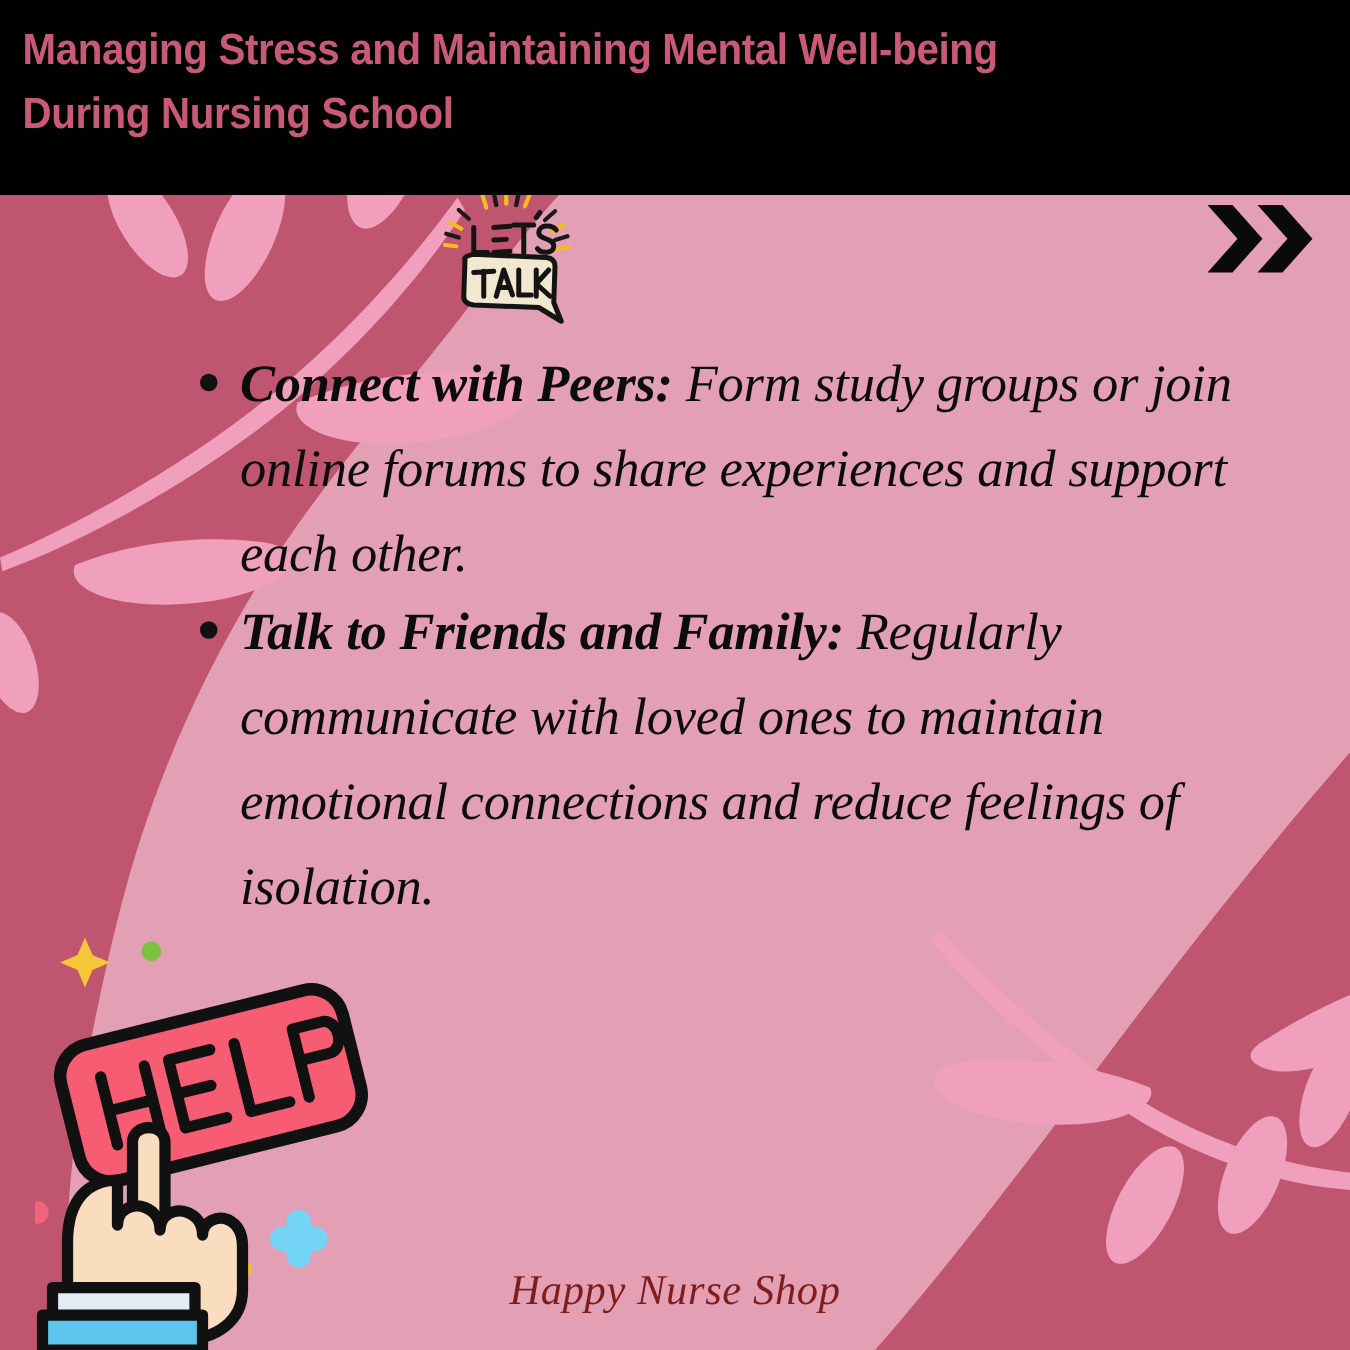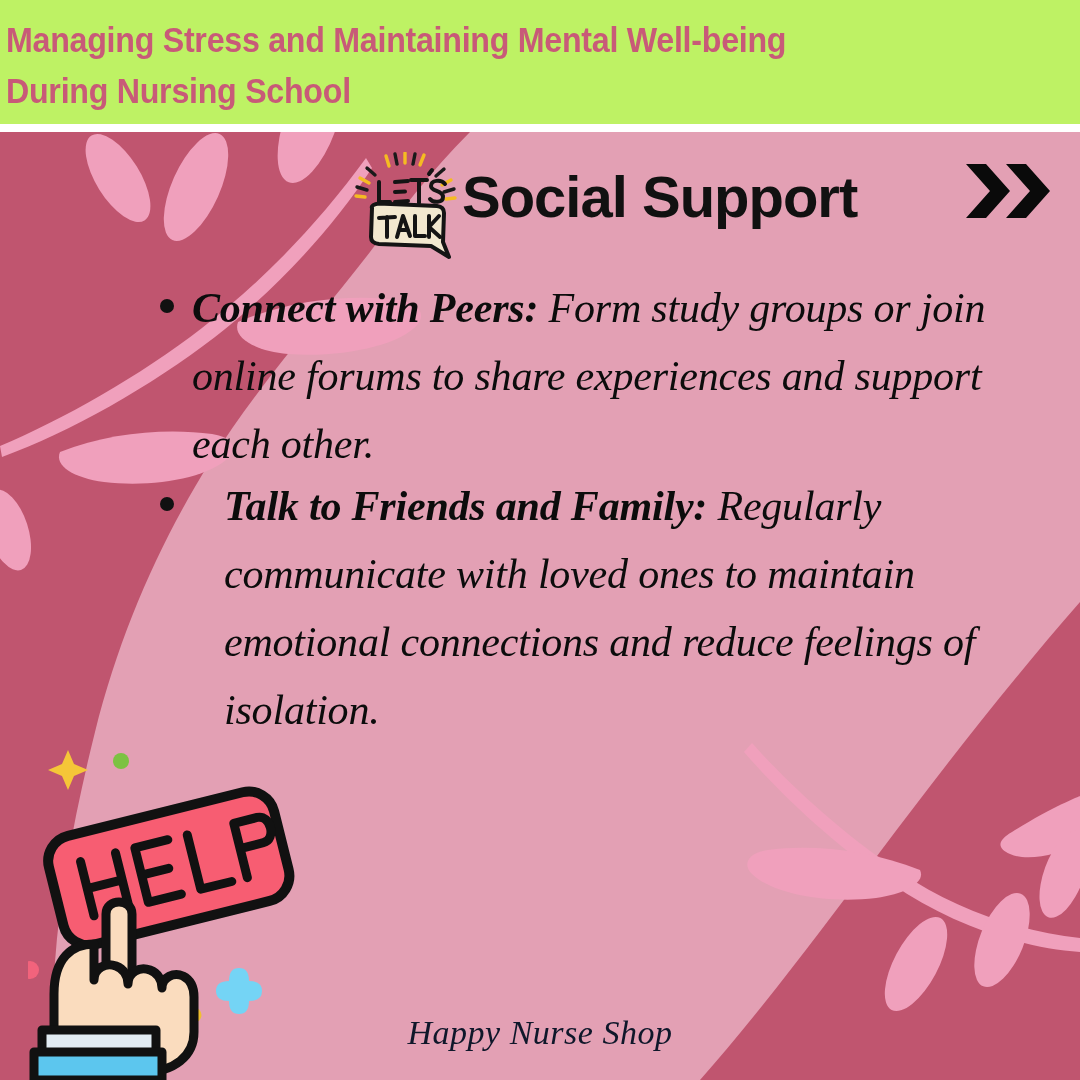--- a/index.html
+++ b/index.html
@@ -9,23 +9,23 @@
     font-family:"Liberation Sans", sans-serif;
     background:#ffffff; overflow:hidden;
   }
   .canvas {
     position:relative; width:1080px; height:1080px;
     background:#ffffff; overflow:hidden;
   }
 
   
   .header {
-    position:absolute; left:0; top:0; width:1080px; height:124px;
-    background:#bef264; z-index:30;
-    padding:14px 18px 0 6px;
+    position:absolute; left:0; top:0; width:1080px; height:156px;
+    background:#000000; z-index:30;
+    padding:14px 18px 0 18px;
   }
   .header-title {
     font-family:"Liberation Sans", sans-serif;
     font-weight:700;
     font-size:35px;
     line-height:51px;
     letter-spacing:-0.3px;
     color:#c85a78;
     transform:scaleX(0.92);
     transform-origin:left top;
@@ -72,36 +72,36 @@
     font-family:"Liberation Serif", serif;
     font-style:italic;
     font-size:42px;
     line-height:68px;
     color:#0c0c0c;
     letter-spacing:-0.2px;
   }
   .bullet .para b { font-weight:700; font-style:italic; }
 
   .b1 { left:160px; top:142px; width:905px; }
-  .b2 { left:160px; top:340px; width:870px;gap:32px; }
+  .b2 { left:160px; top:340px; width:870px; }
   .b3 { left:280px; top:580px; width:740px; }
 
   
   .help-ill {
     position:absolute; left:28px; top:600px; width:300px; height:348px; z-index:14;
   }
 
   
   .footer {
     position:absolute; left:0; bottom:28px; width:1080px; text-align:center; z-index:14;
   }
   .footer-text {
     font-family:"Liberation Serif", serif;
     font-style:italic; font-weight:400;
-    font-size:34px; color:#0f172a; letter-spacing:0.5px;
+    font-size:34px; color:#7f1d1d; letter-spacing:0.5px;
   }
 </style>
 </head>
 <body>
 
 <div class="canvas">
 
   <div class="header">
     <div class="header-title">Managing Stress and Maintaining Mental Well-being
 During Nursing School</div>
@@ -182,21 +182,20 @@
                  L98,90 L104,105 L86,94 L34,92 C29,91.5 26,89 26,85 Z" fill="#f2e8cf" stroke="#141414" stroke-width="4" stroke-linejoin="round"></path>
 
         <g stroke="#141414" stroke-width="4" stroke-linecap="round" stroke-linejoin="round" fill="none">
           <path d="M34,66 L50,65 M42,65 L42,85"></path>
           <path d="M52,85 L58,64 L65,84 M54,78 L63,78"></path>
           <path d="M70,64 L70,84 L80,84"></path>
           <path d="M84,64 L84,85 M94,64 L84,75 L95,85"></path>
         </g>
       </svg>
 
-      <div class="slide-title">Social Support</div>
 
       <svg class="chevrons" viewBox="0 0 88 62">
         <path d="M2,4 L22,4 L46,31 L22,58 L2,58 L26,31 Z" fill="#0a0a0a"></path>
         <path d="M42,4 L62,4 L86,31 L62,58 L42,58 L66,31 Z" fill="#0a0a0a"></path>
       </svg>
     </div>
 
     <div class="bullets">
 
       <div class="bullet b1">

